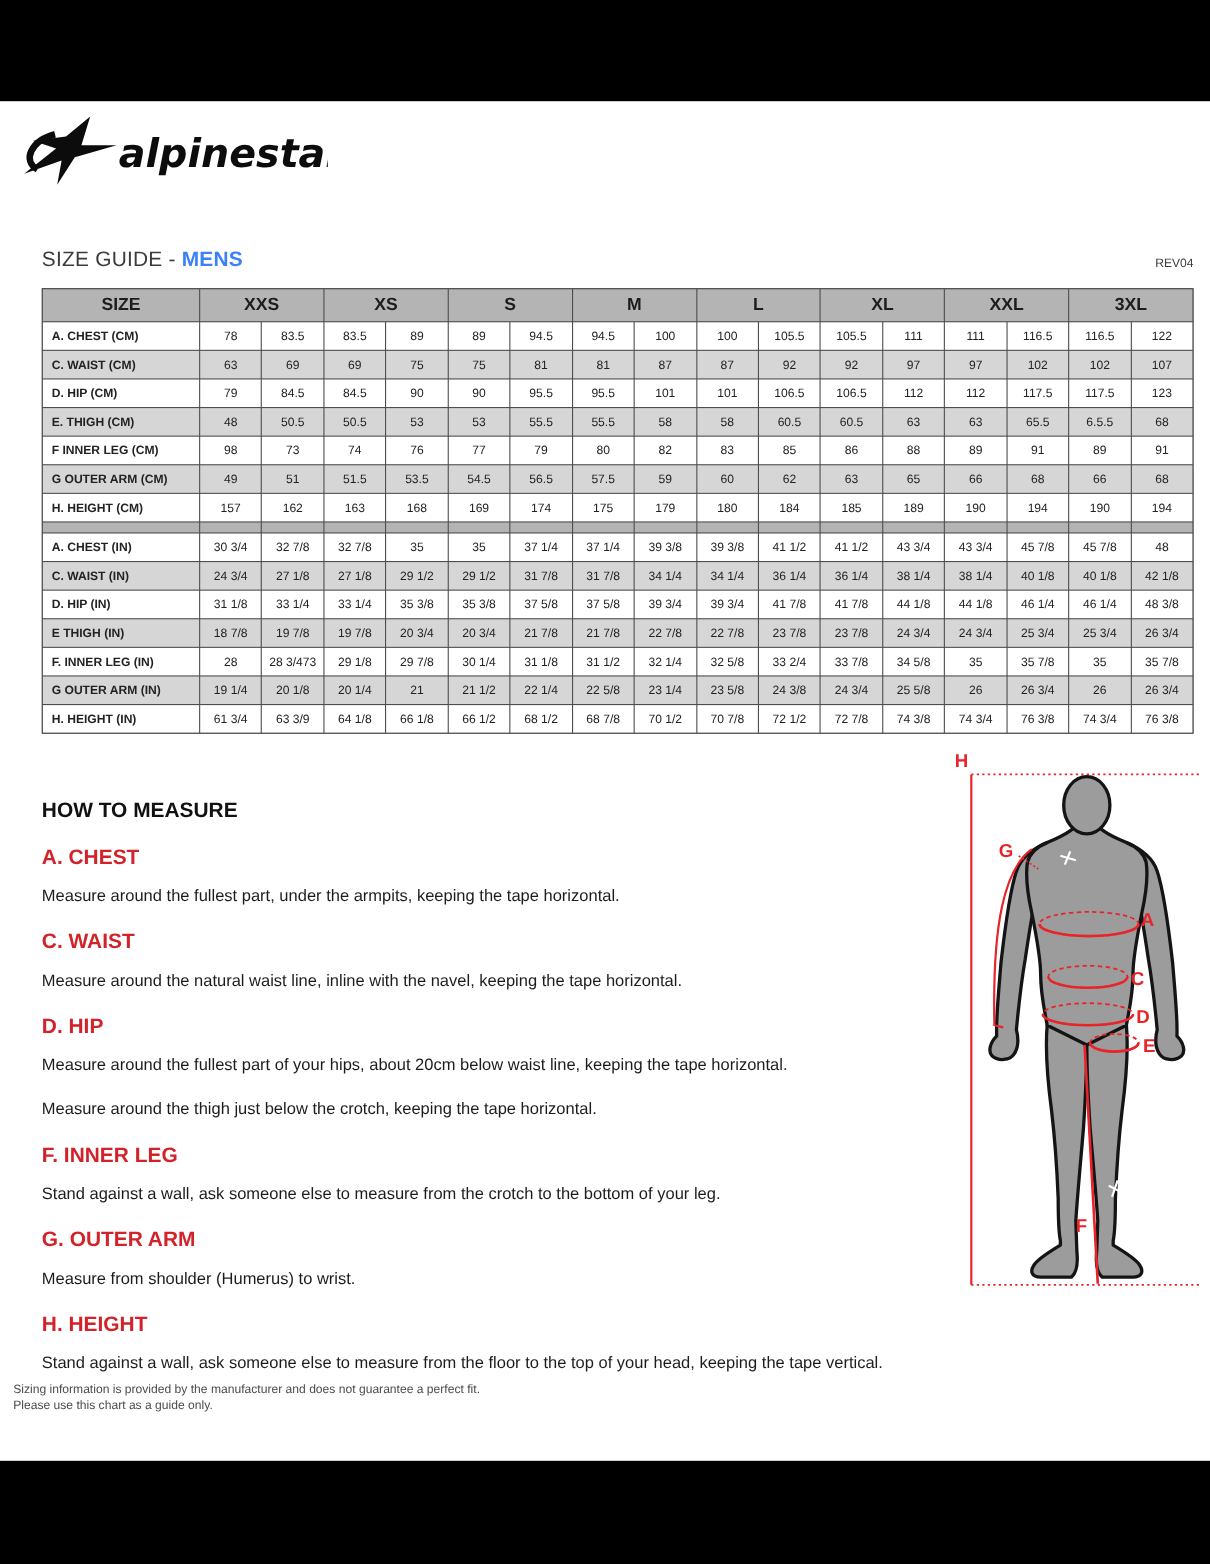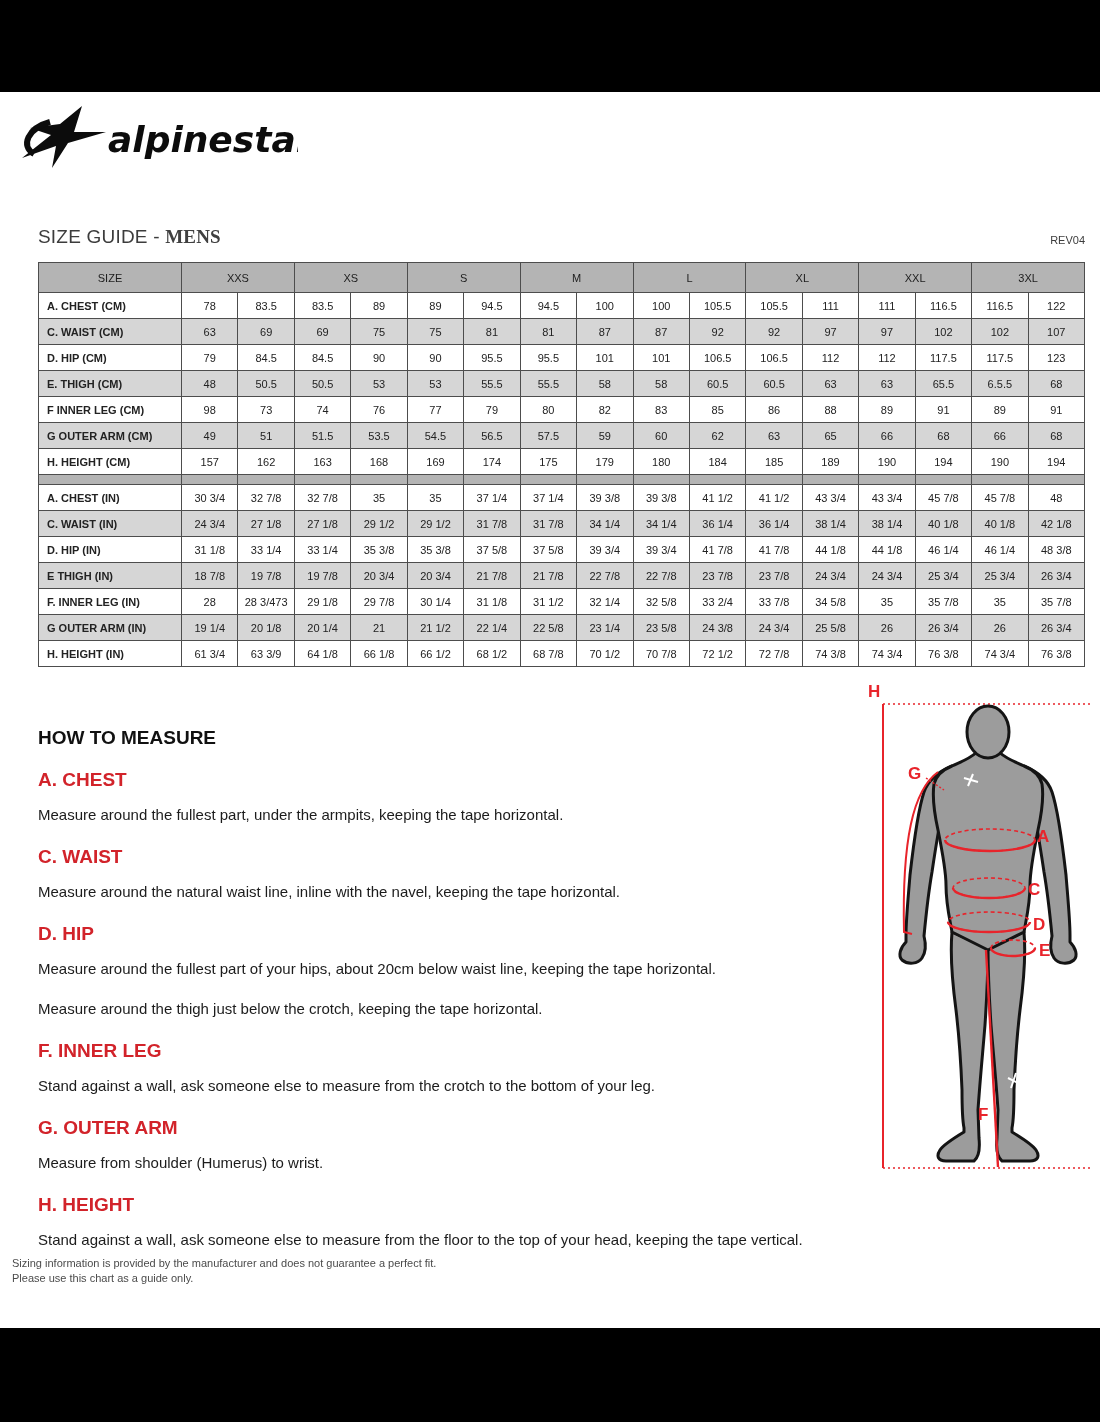--- a/index.html
+++ b/index.html
@@ -8,28 +8,28 @@
   .page { position:relative; width:1100px; height:1422px; background:#ffffff; overflow:hidden; }
 
   .bar { position:absolute; left:0; width:1100px; background:#000000; }
   .bar.top { top:0; height:92px; }
   .bar.bottom { top:1328px; height:94px; }
 
   .logo { position:absolute; left:18px; top:100px; width:280px; height:72px; }
 
   .title-row { position:absolute; left:38px; top:226px; width:1047px; display:flex; justify-content:space-between; align-items:flex-end; }
   .title { font-size:19px; color:#3c3c3c; letter-spacing:.2px; }
-  .title .bold { font-weight:bold; color:#404040;font-family:Liberation Serif, serif; }
+  .title .bold { font-weight:bold; color:#3b82f6; }
   .rev { font-size:11px; color:#3c3c3c; padding-bottom:2px;text-align:center; }
 
   .sizing-table { position:absolute; left:38px; top:262px; width:1047px;
     display:grid; grid-template-columns:142px repeat(16,1fr);
     background:#4d4d4d; border:1px solid #4d4d4d; gap:1px; }
   .cell { background:#ffffff; font-size:11px; color:#222222; display:flex; align-items:center; justify-content:center; height:25px; white-space:nowrap; }
-  .cell.head { background:#b4b4b4; font-weight:normal; font-size:11px; height:29px; color:#1d1d1d; }
+  .cell.head { background:#b4b4b4; font-weight:bold; font-size:16px; height:29px; color:#1d1d1d; }
   .cell.rowlabel { justify-content:flex-start; padding-left:8px; font-weight:bold; }
   .cell.alt { background:#d6d6d6; }
   .cell.sep { background:#b4b4b4; height:9px; }
 
   .how-to { position:absolute; left:38px; top:692px; width:815px; }
   .how-to-title { font-size:19px; font-weight:bold; color:#111111; margin-bottom:20px;margin-top:35px; }
   .measure-section { margin-bottom:23px; }
   .measure-heading { color:#d2232a; font-weight:bold; font-size:19px; margin-bottom:5px; }
   .measure-text { font-size:15px; color:#1c1c1c;margin-top:15px; }
 

